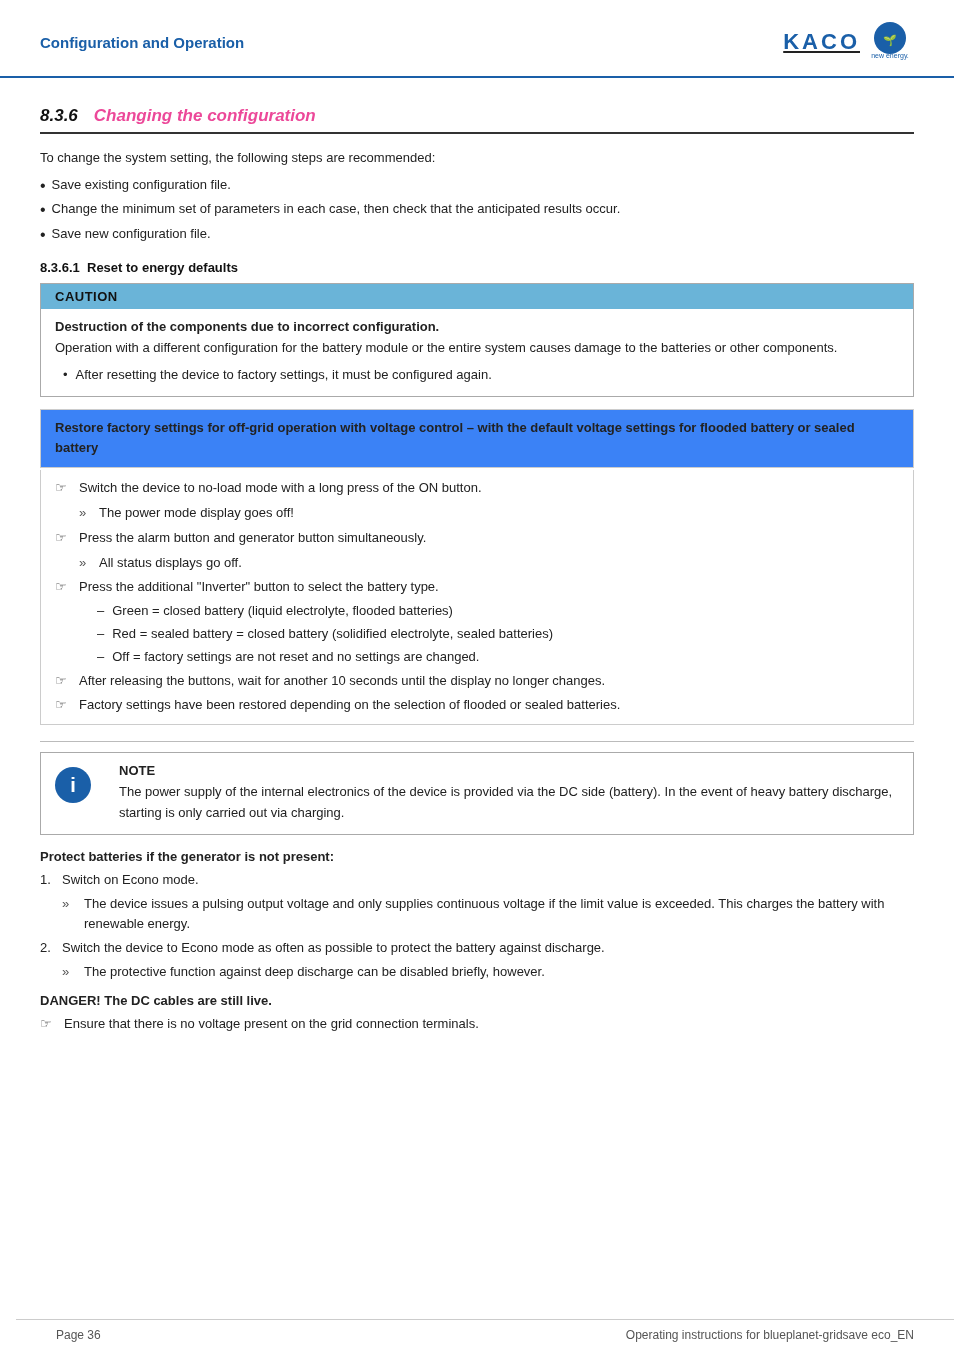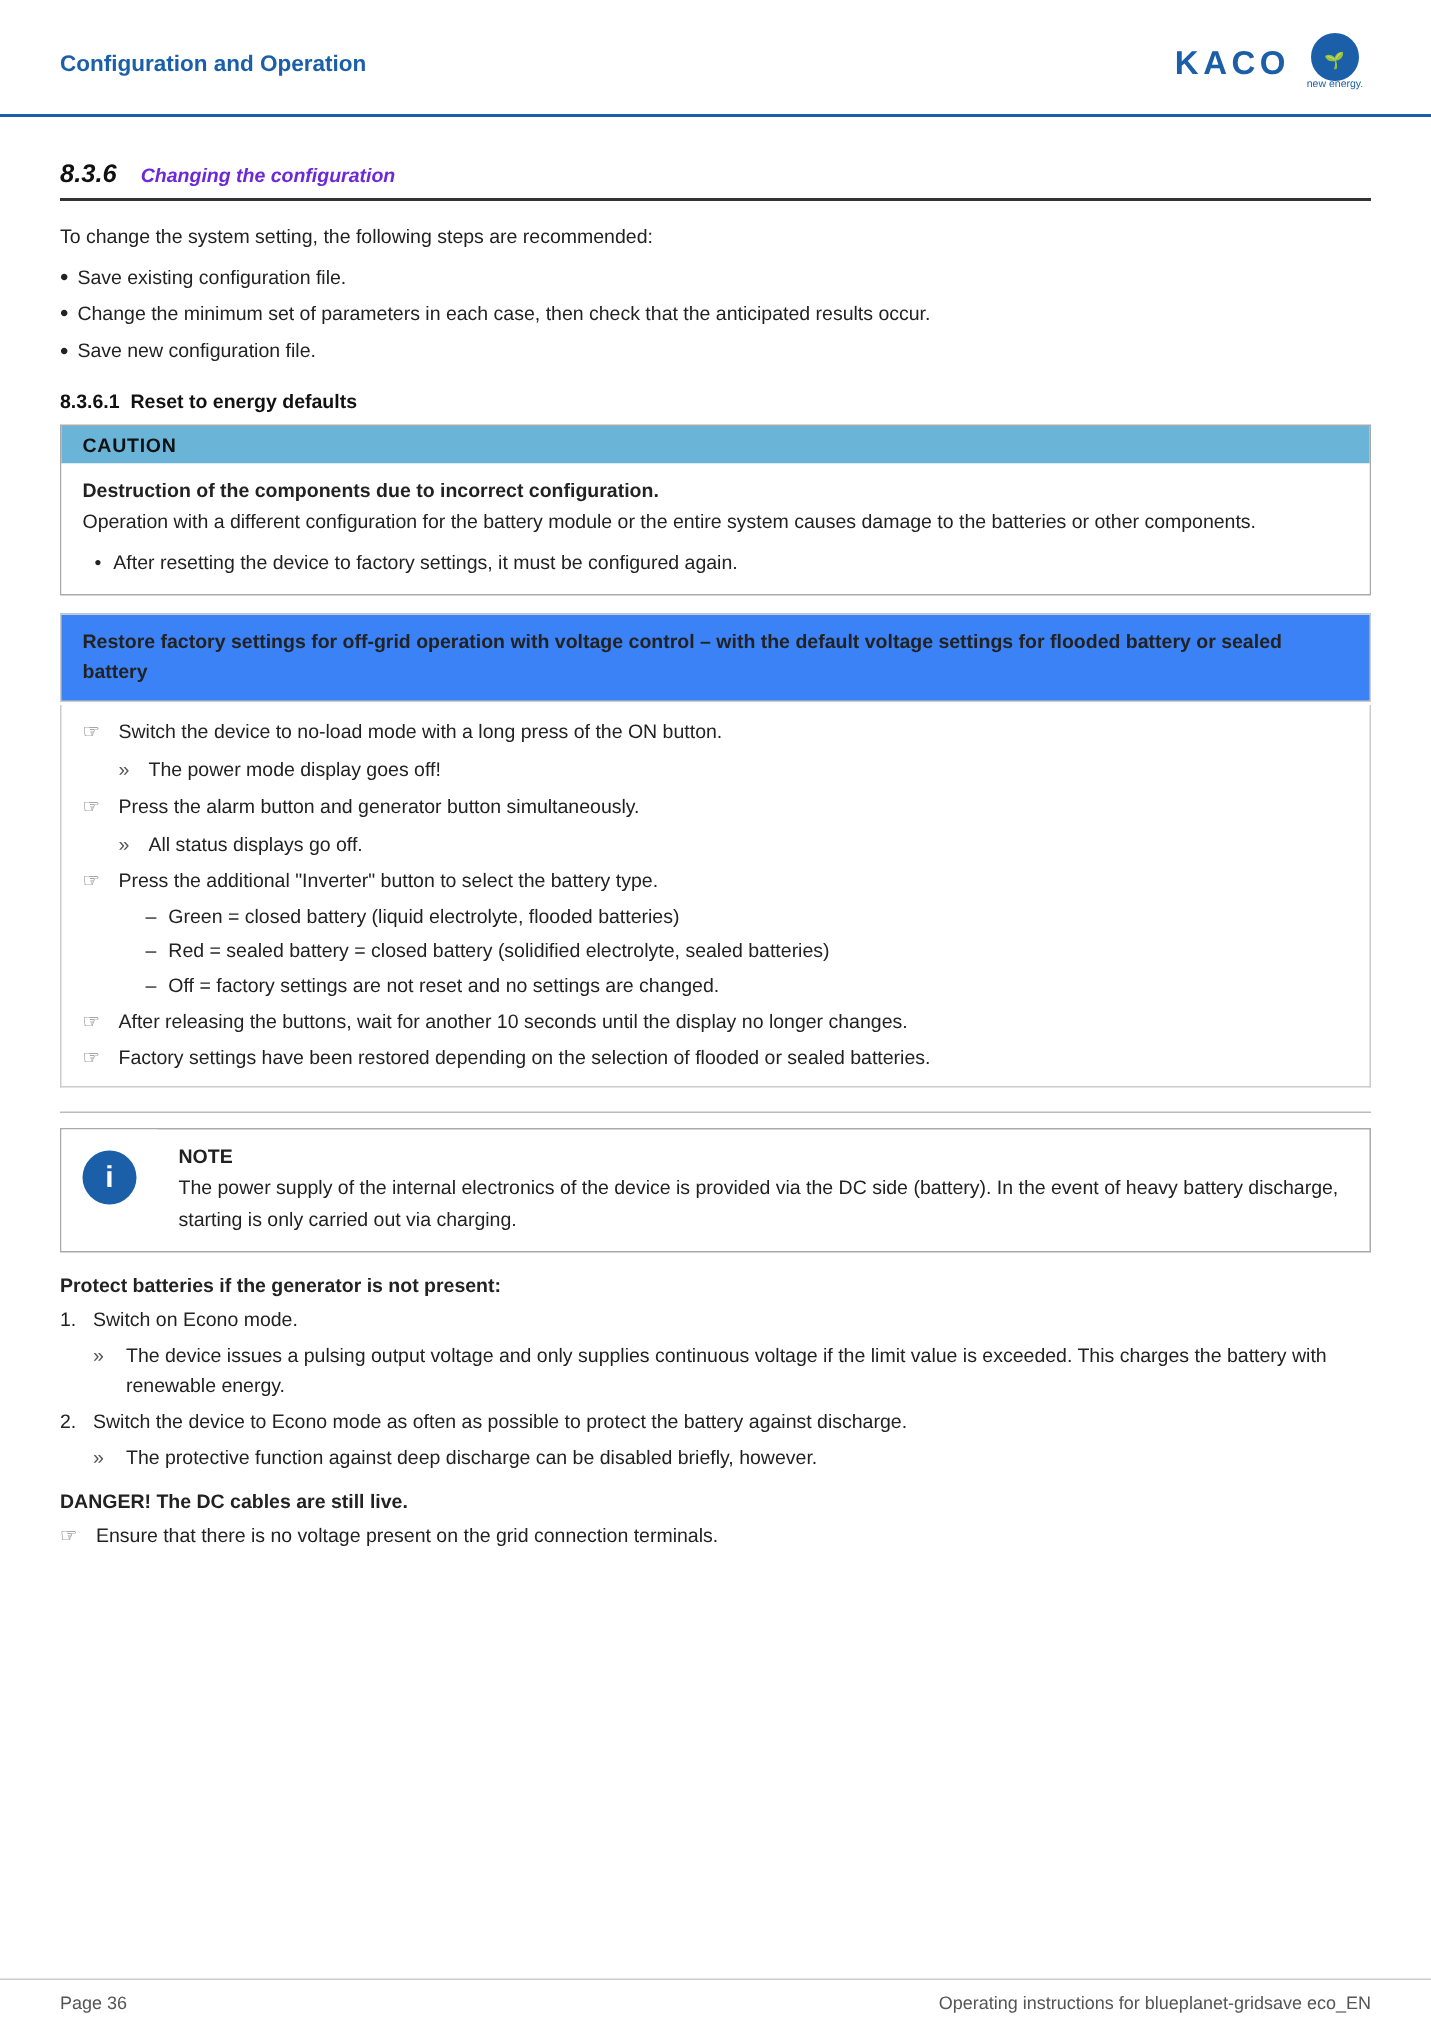--- a/index.html
+++ b/index.html
@@ -22,20 +22,21 @@
     }
     .header-title {
       color: #1a5fa8;
       font-size: 15px;
       font-weight: bold;
     }
     .kaco-logo {
       display: flex;
       align-items: center;
       gap: 6px;
+      text-decoration: underline;
     }
     .kaco-text {
       font-size: 22px;
       font-weight: bold;
       letter-spacing: 3px;
       color: #1a5fa8;
     }
     .kaco-icon {
       width: 48px;
       height: 48px;
@@ -55,23 +56,23 @@
       border-bottom: 2px solid #333;
       padding-bottom: 6px;
       font-style: italic;
     }
     .section-number {
       font-size: 17px;
       font-weight: bold;
       color: #111;
     }
     .section-title {
-      font-size: 13px;
-      font-weight: bold;
-      color: #6d28d9;
+      font-size: 17px;
+      font-weight: bold;
+      color: #ec4899;
     }
 
     
     .intro-text {
       margin-bottom: 6px;
       font-size: 13px;
       line-height: 1.6;
     }
     .bullet-item {
       display: flex;
@@ -262,21 +263,21 @@
       font-weight: bold;
       font-size: 13px;
       margin-top: 10px;
       margin-bottom: 4px;
     }
 
     
     .footer {
       position: absolute;
       bottom: 0;
-      left: 0;
+      left: 16px;
       right: 0;
       border-top: 1px solid #ccc;
       display: flex;
       justify-content: space-between;
       padding: 8px 40px;
       font-size: 12px;
       color: #555;
     }
 
     .subsection-divider {

